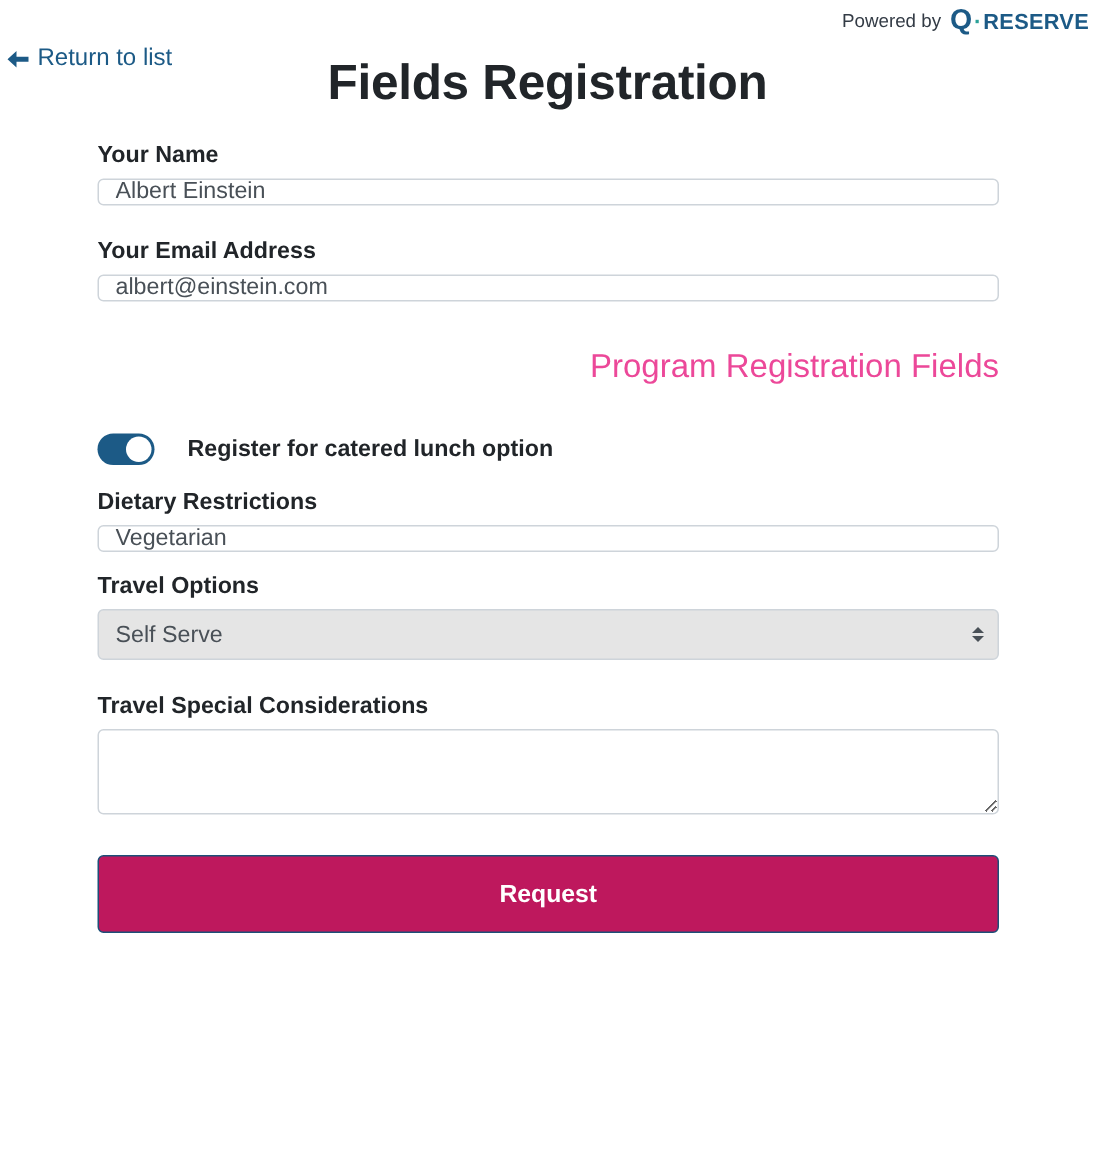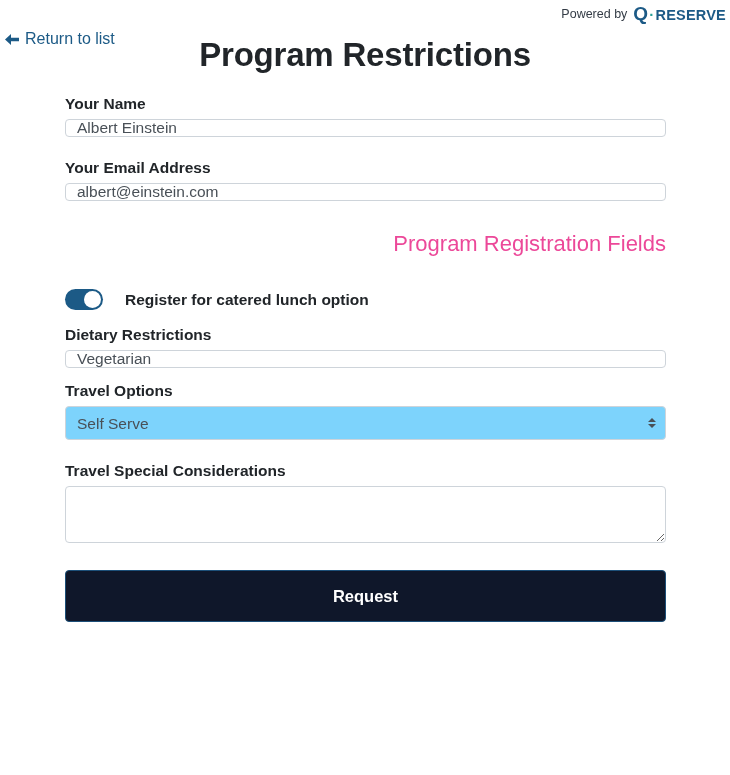--- a/index.html
+++ b/index.html
@@ -167,21 +167,21 @@
   .select-wrap { position: relative; width: 601px; }
   .select-input {
     width: 601px;
     height: 34px;
     border: 1px solid #ced4da;
     border-radius: 4px;
     padding: 6px 28px 6px 11px;
     font-size: 15.5px;
     font-family: "Liberation Sans", sans-serif;
     color: #495057;
-    background: #7dd3fc;
+    background: #e5e5e5;
     appearance: none;
     -webkit-appearance: none;
     outline: none;
     cursor: pointer;
   }
   .select-caret {
     position: absolute;
     right: 10px;
     top: 0;
     height: 34px;
@@ -214,21 +214,21 @@
     outline: none;
     resize: vertical;
     display: block;
   }
 
   
   .submit-btn {
     margin-top: 27px;
     width: 601px;
     height: 52px;
-    background: #0f172a;
+    background: #be185d;
     border: 1px solid #1c4f78;
     border-radius: 4px;
     color: #ffffff;
     font-size: 16.5px;
     font-weight: bold;
     font-family: "Liberation Sans", sans-serif;
     cursor: pointer;
   }
 </style>
 </head>
@@ -247,21 +247,21 @@
 
   <a class="return-link" href="#">
     <span class="arrow-ico">
       <svg viewBox="0 0 17 17" width="17" height="17" aria-hidden="true">
         <path d="M2 8.5 L8 3 L8 6.8 L16 6.8 L16 10.2 L8 10.2 L8 14 Z" fill="#1c5a86"></path>
       </svg>
     </span>
     <span>Return to list</span>
   </a>
 
-  <div class="title">Program Restrictions</div>
+  <div class="title">Fields Registration</div>
 
   <div class="form">
 
     <div class="field-label">Your Name</div>
     <input class="text-input name-input" type="text" value="Albert Einstein" style="">
 
     <div class="gap-22"></div>
 
     <div class="field-label">Your Email Address</div>
     <input class="text-input" type="text" value="albert@einstein.com" style="">

